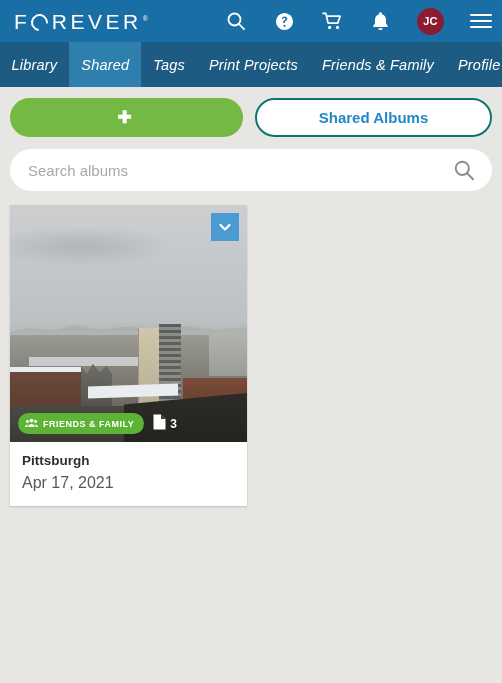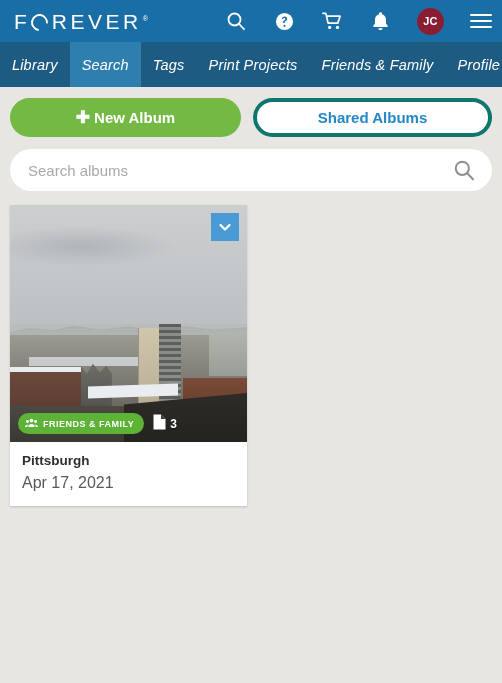--- a/index.html
+++ b/index.html
@@ -164,21 +164,21 @@
     font-size: 17px;
     font-weight: bold;
     margin-right: 4px;
     line-height: 1;
     position: relative;
     top: 0px;
   }
   .btn-shared {
     background: #ffffff;
     color: #2387c8;
-    border: 4px solid #0f766e;
+    border: 2px solid #0f766e;
   }
 
   
   .search-wrap {
     margin-top: 12px;
     height: 42px;
     background: #ffffff;
     border-radius: 21px;
     display: flex;
     align-items: center;
@@ -413,33 +413,32 @@
       <span></span>
       <span></span>
       <span></span>
     </div>
 
   </div>
 </div>
 
 <div class="navbar">
   <div class="nav-item">Library</div>
-  <div class="nav-item active">Search</div>
+  <div class="nav-item active">Shared</div>
   <div class="nav-item">Tags</div>
   <div class="nav-item">Print Projects</div>
   <div class="nav-item">Friends &amp; Family</div>
   <div class="nav-item">Profile</div>
 </div>
 
 <div class="content">
 
   <div class="button-row">
     <button class="btn btn-new">
       <span class="plus">✚</span>
-      <span>New Album</span>
     </button>
     <button class="btn btn-shared">Shared Albums</button>
   </div>
 
   <div class="search-wrap">
     <input class="search-input" type="text" placeholder="Search albums" style="">
     <button class="search-btn">
       <svg width="22" height="22" viewBox="0 0 22 22" fill="none">
         <circle cx="9.3" cy="9.3" r="6.6" stroke="#8e8e8e" stroke-width="2"></circle>
         <line x1="14.2" y1="14.2" x2="20" y2="20.2" stroke="#8e8e8e" stroke-width="2" stroke-linecap="round"></line>

